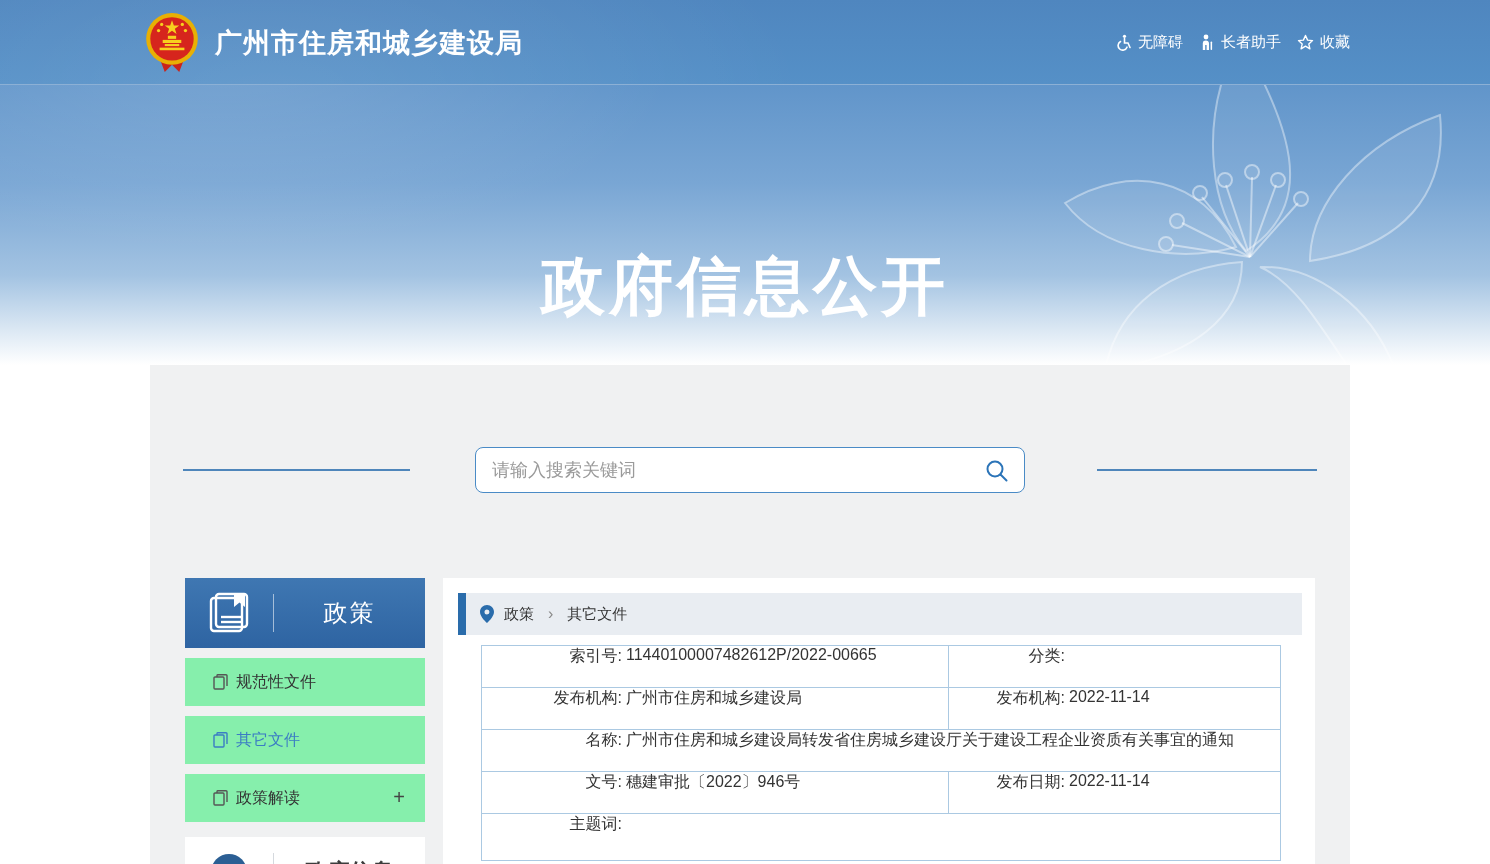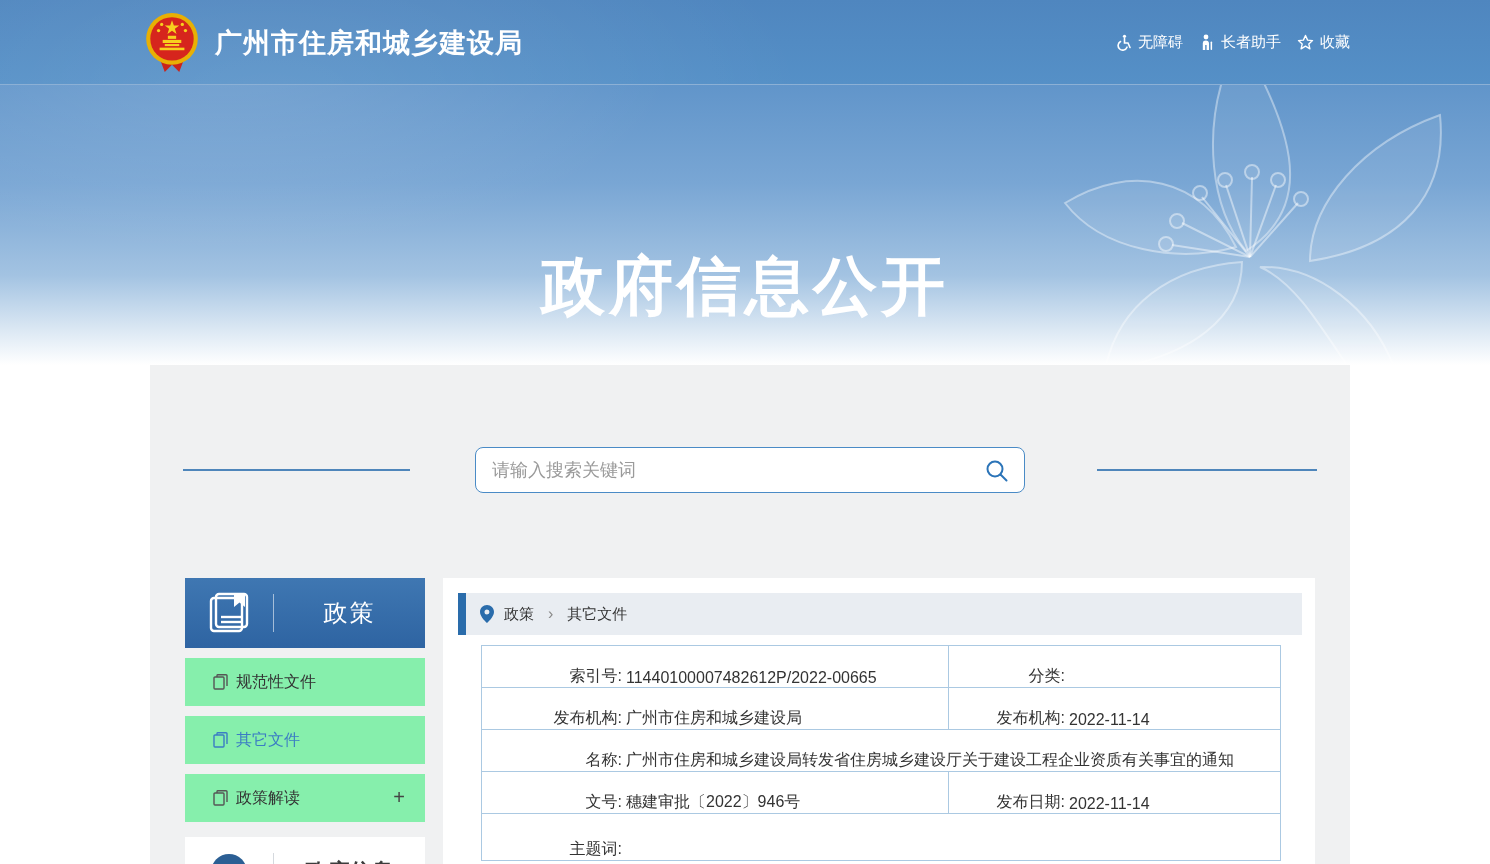--- a/index.html
+++ b/index.html
@@ -66,21 +66,21 @@
   .main-panel { position:absolute; left:293px; top:213px; width:872px; height:600px; background:#fff; }
   .breadcrumb { position:absolute; left:15px; top:15px; width:844px; height:42px; background:#e9edf2;
     border-left:8px solid #2a6cab; display:flex; align-items:center; padding-left:14px; gap:10px; }
   .breadcrumb .bc-text { font-size:15px; color:#333; cursor:pointer; }
   .breadcrumb .sep { color:#8a8a8a; font-size:16px; padding:0 4px; }
 
   
   .doc-table { position:absolute; left:38px; top:67px; width:800px; border:1px solid #abc9e2; }
   .trow { display:flex; border-bottom:1px solid #abc9e2; min-height:42px; align-items:stretch; }
   .trow:last-child { border-bottom:none; min-height:46px; }
-  .tcell { display:flex; align-items:flex-end; font-size:16px; color:#333; }
+  .tcell { display:flex; align-items:flex-start; font-size:16px; color:#333; }
   .tcell.c-left  { width:467px; border-right:1px solid #abc9e2; }
   .tcell.c-right { flex:1; }
   .tcell.c-full  { width:100%; }
   .tcell .lbl { display:inline-block; text-align:right; flex-shrink:0; }
   .c-left .lbl, .c-full .lbl { width:140px; }
   .c-right .lbl { width:116px; }
   .tcell .val { margin-left:4px; white-space:nowrap; }
 </style>
 </head>
 <body>

